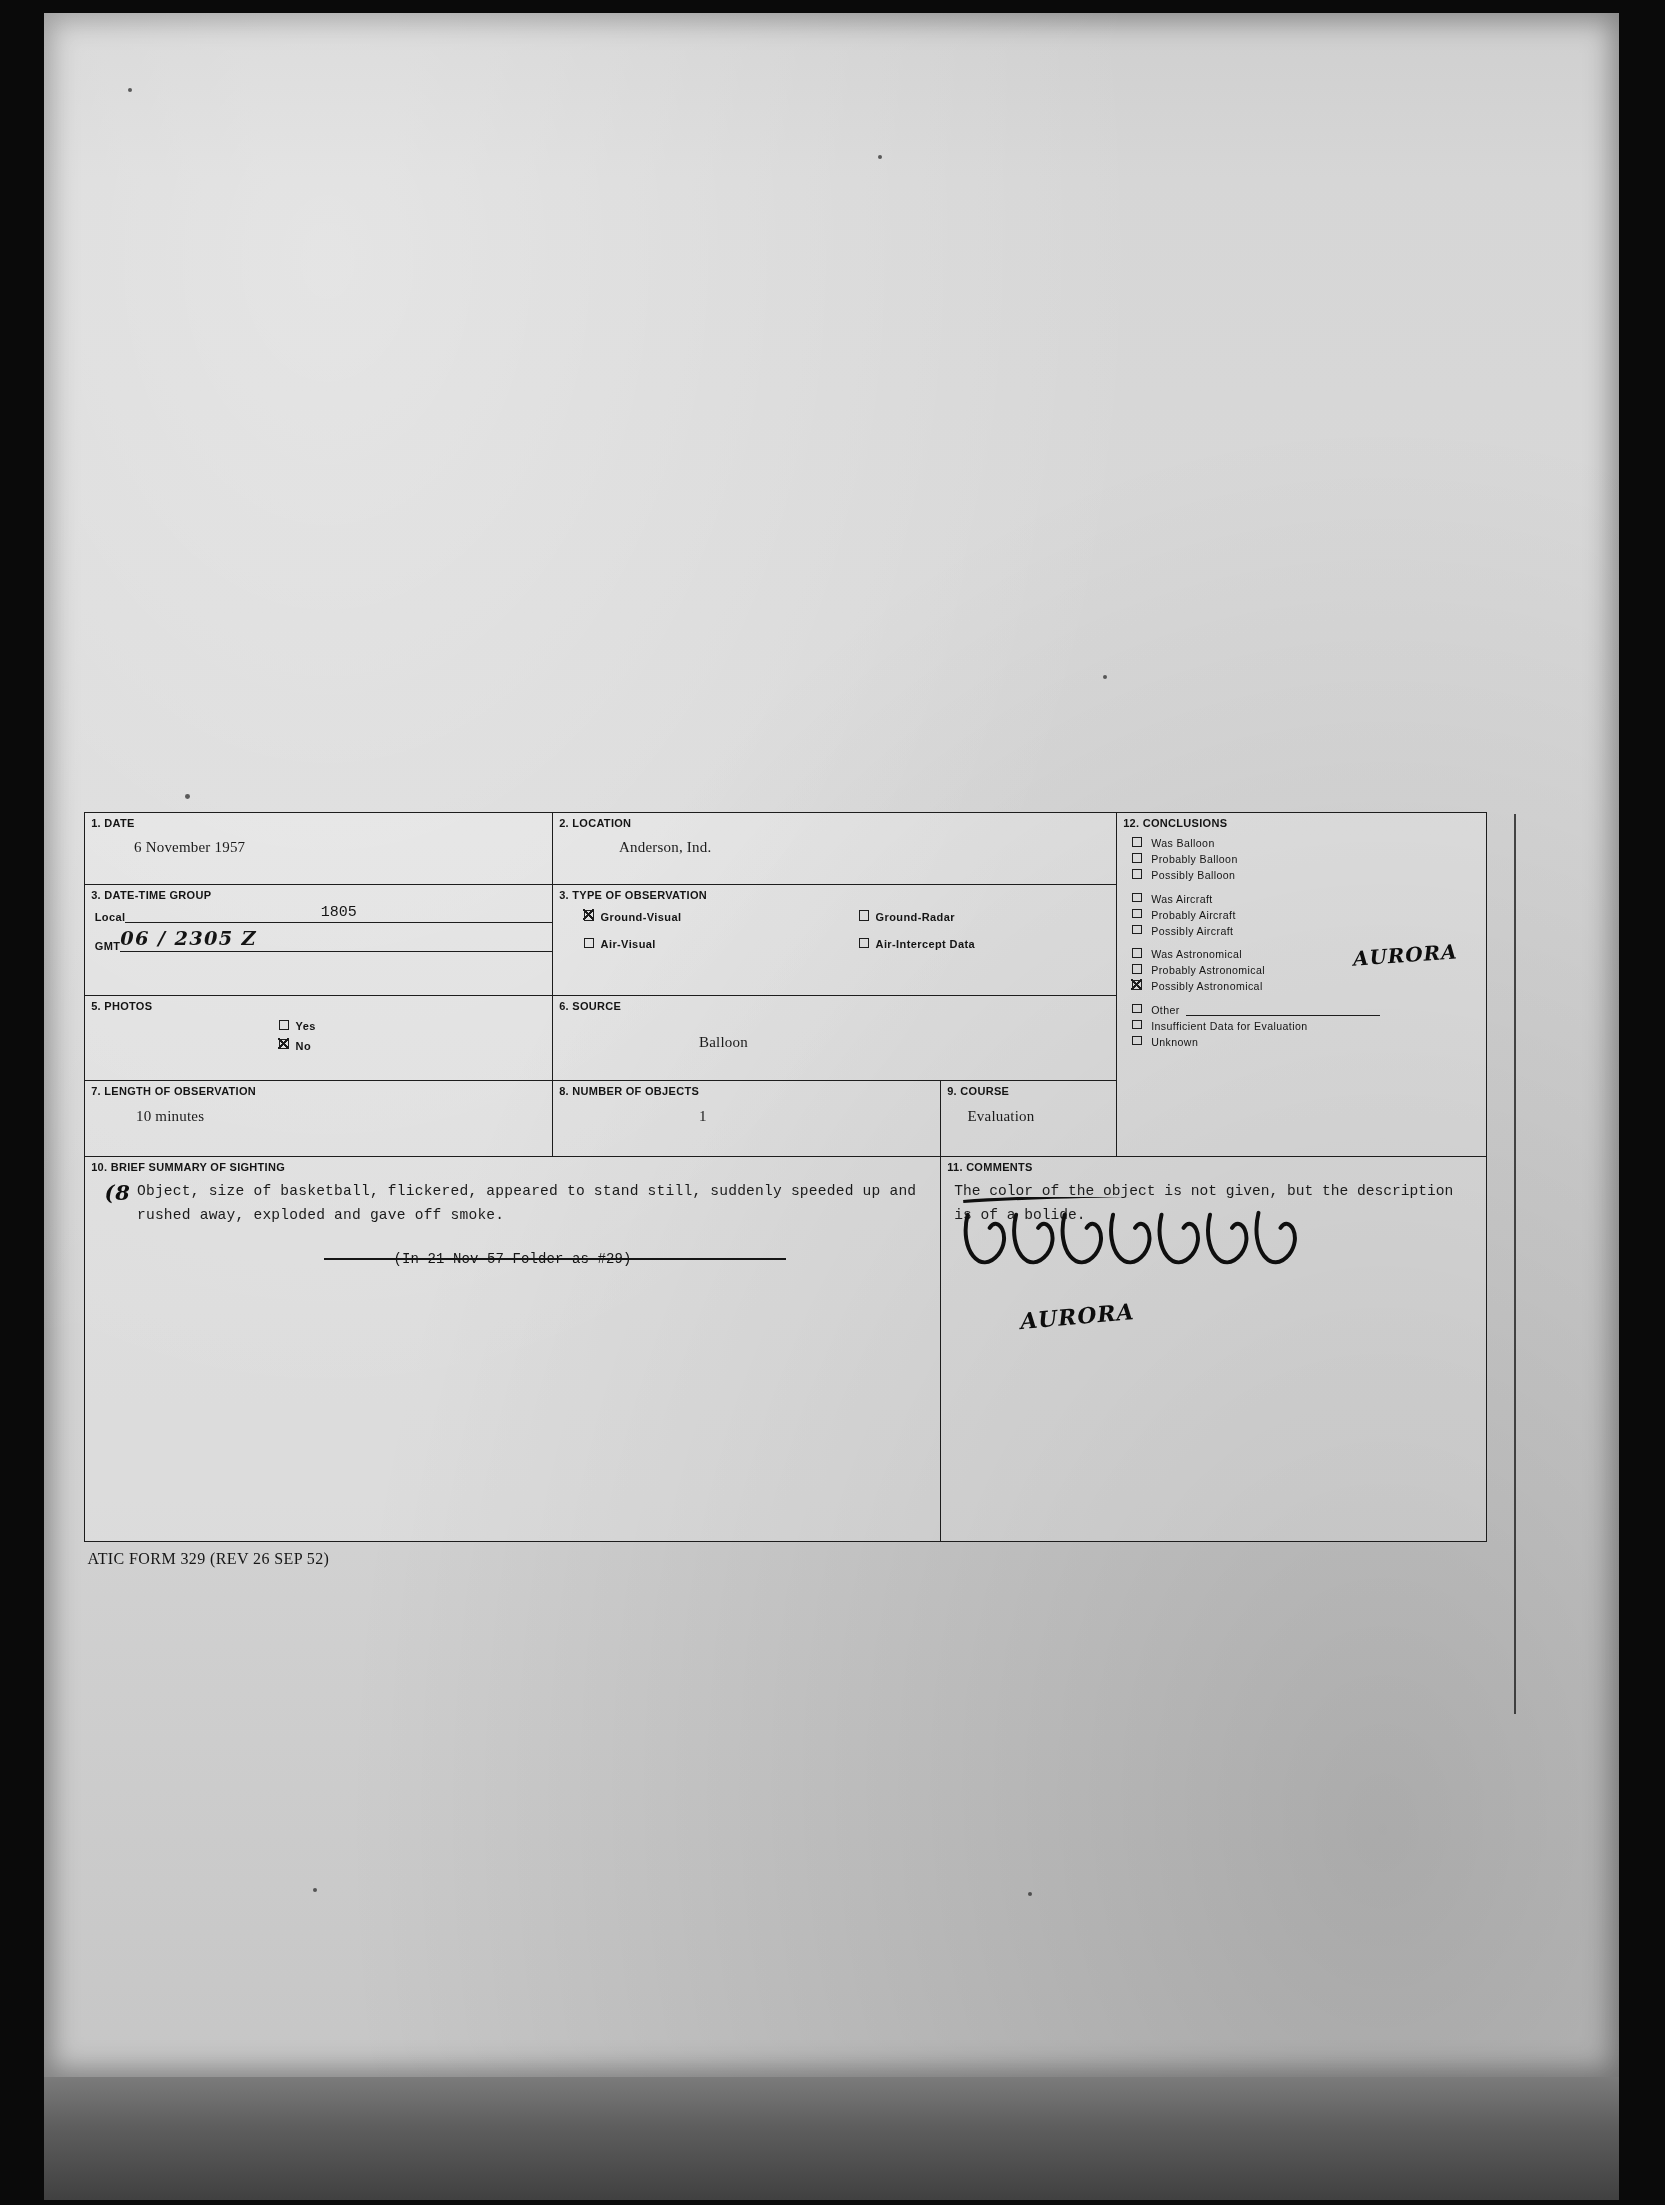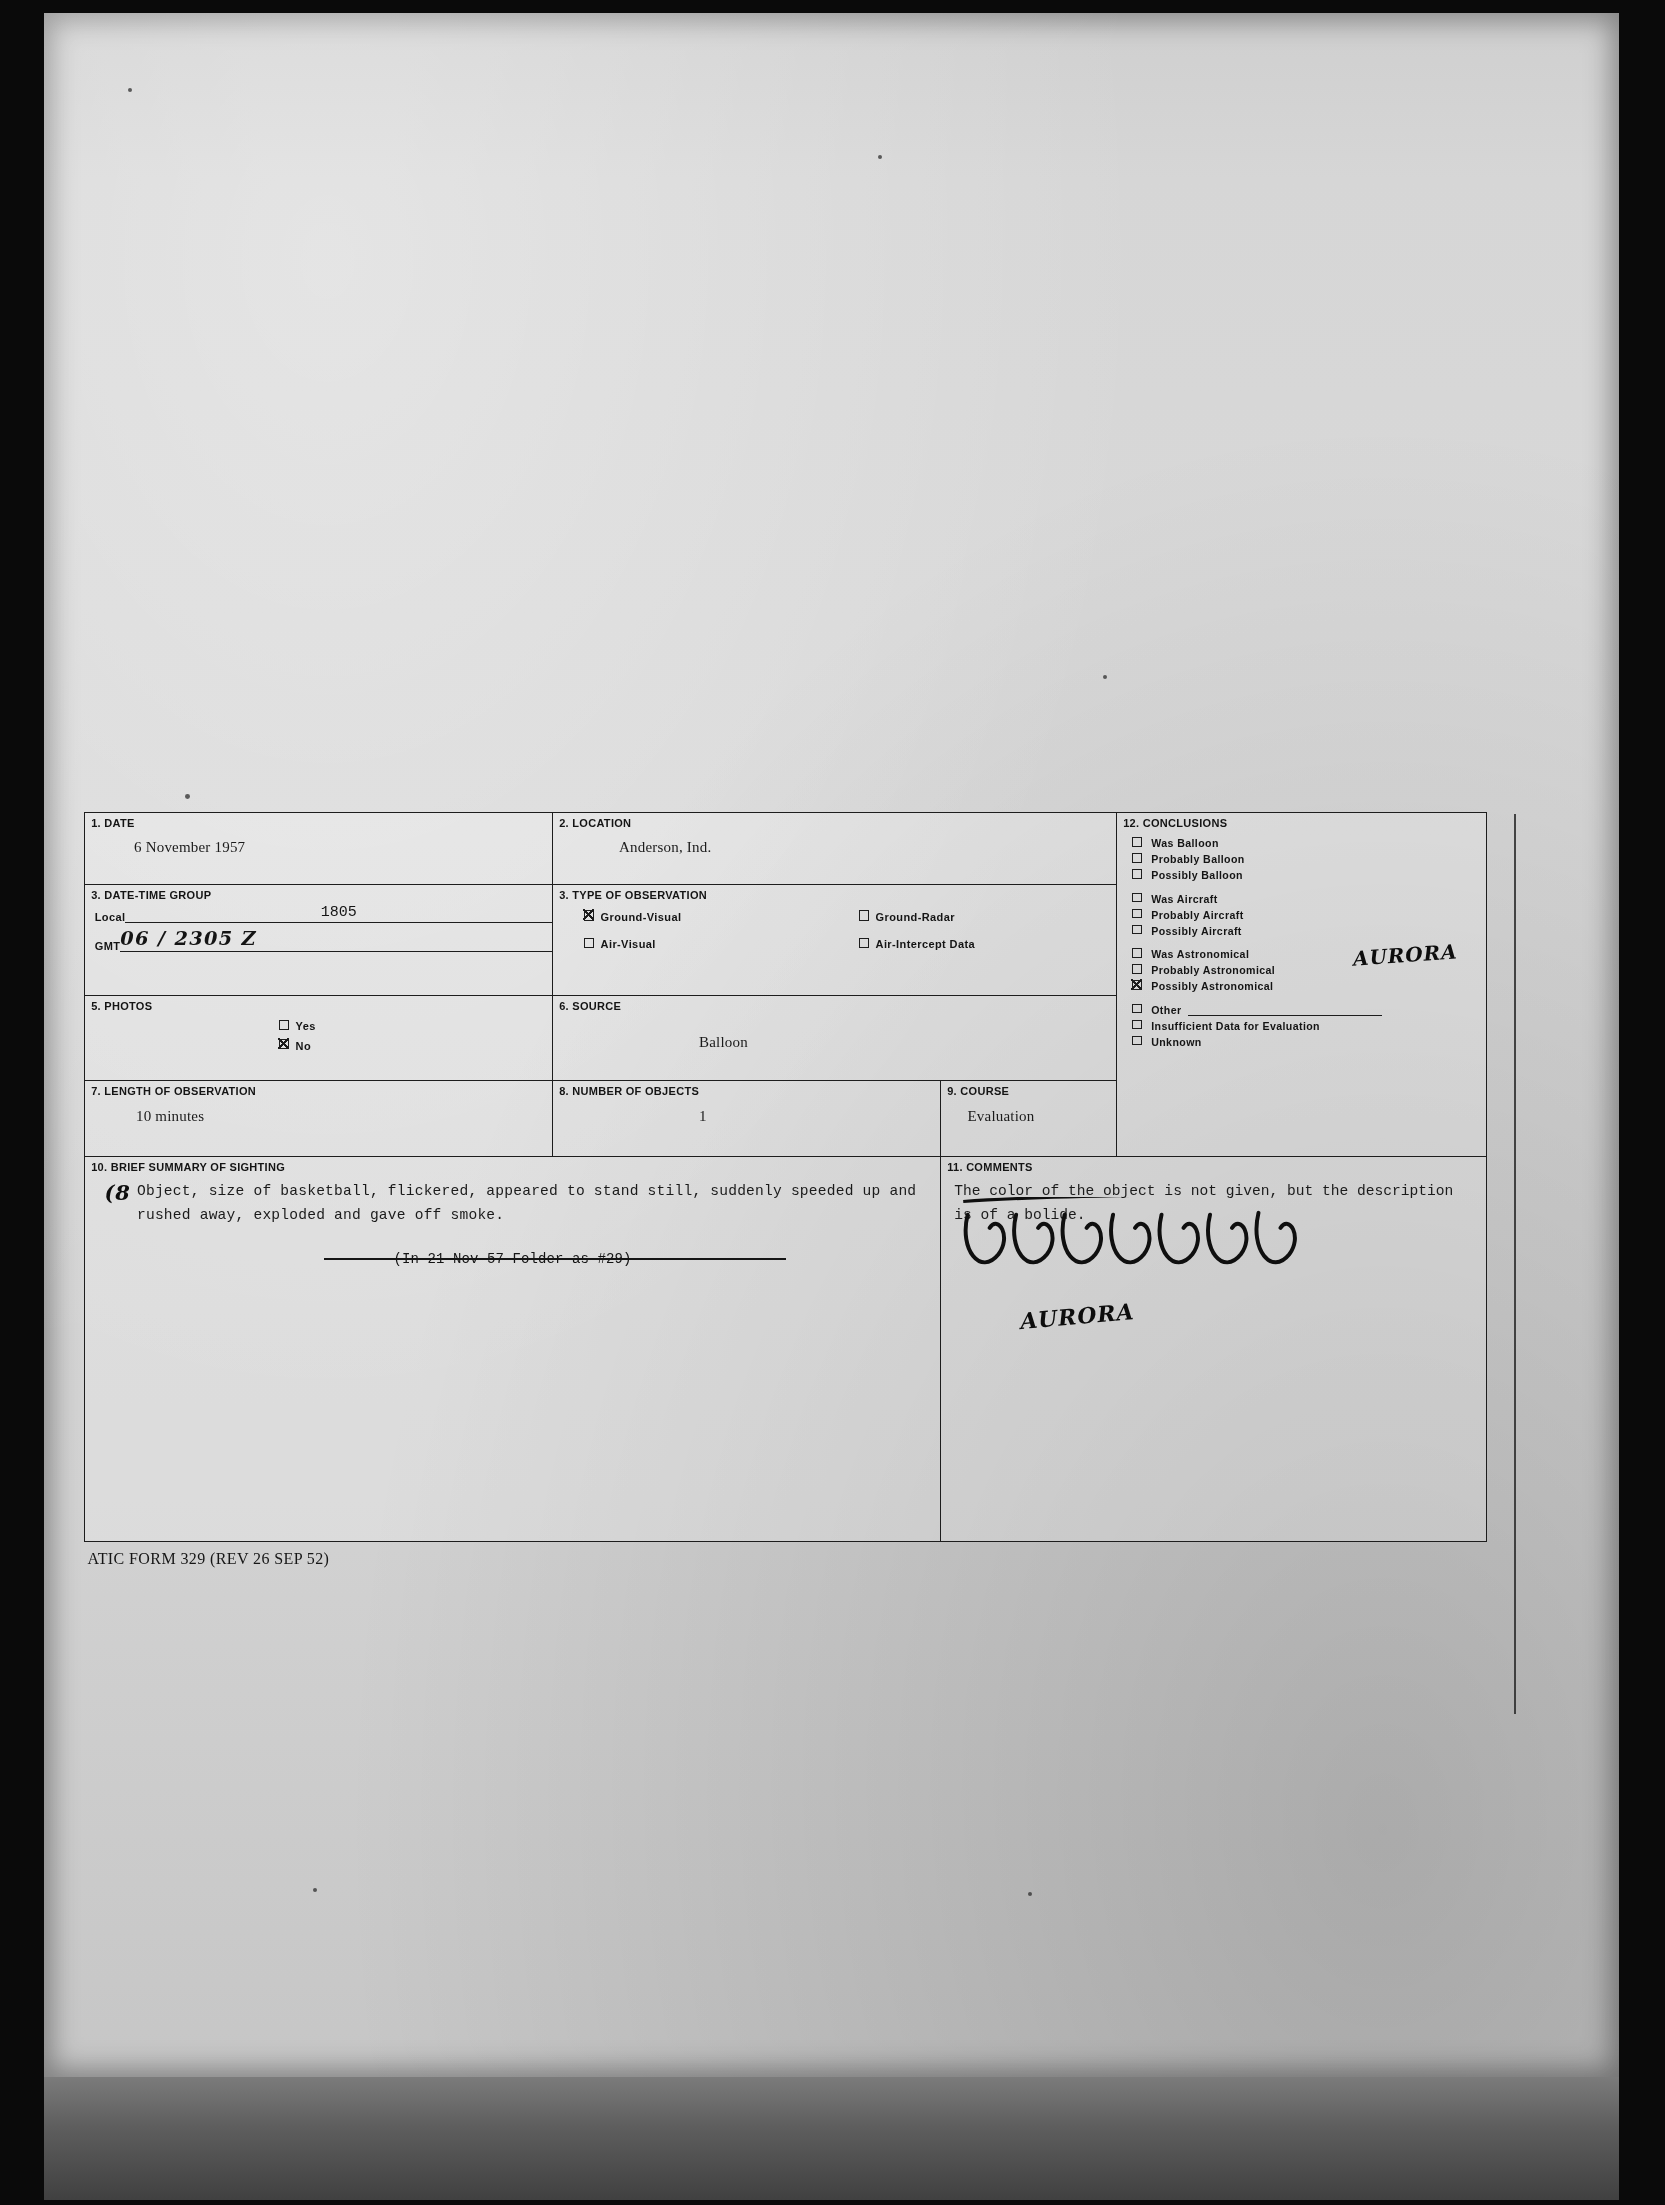--- a/index.html
+++ b/index.html
@@ -116,21 +116,21 @@
     font-size: 11px;
     font-weight: bold;
     letter-spacing: 0.4px;
     margin: 0 0 5.7px 0;
     white-space: nowrap;
     color:#141414;
   }
   .optcol{ display:inline-block; vertical-align: top; }
 
   
-  .concl .optrow{ margin-bottom: 4px; font-size:10.6px; font-weight:bold; }
+  .concl .optrow{ margin-bottom: 4px; font-size:10.6px; font-weight:normal; }
   .concl .grp{ margin-bottom: 11.5px; }
   .concl .cb{ width:7.5px;height:7.5px;border-width:1.3px; margin-right:9.7px;}
 
   .underline-fill{
     display:inline-block;
     border-bottom: 1.3px solid #1d1d1d;
     min-width: 150px;
     height: 13.2px;
     vertical-align: bottom;
   }

